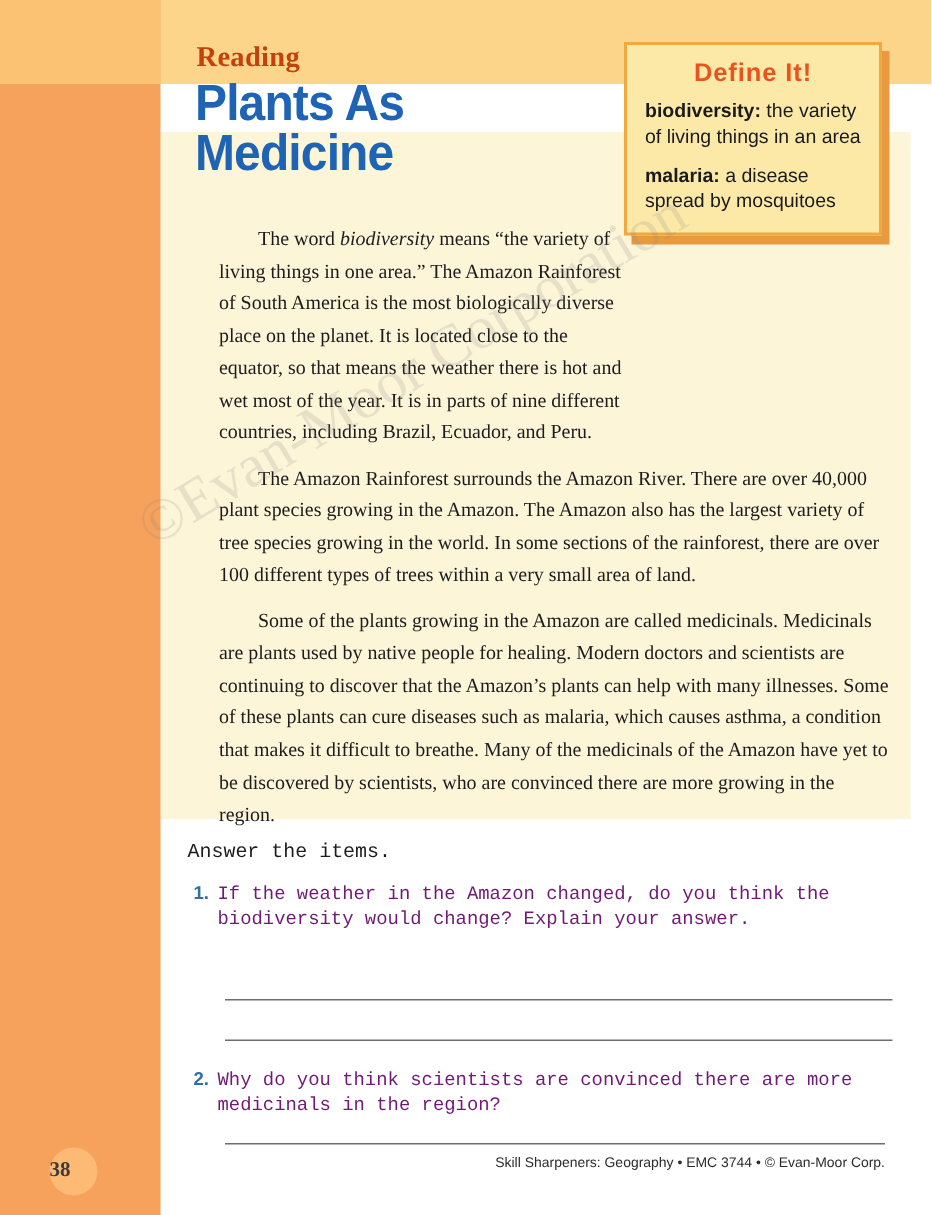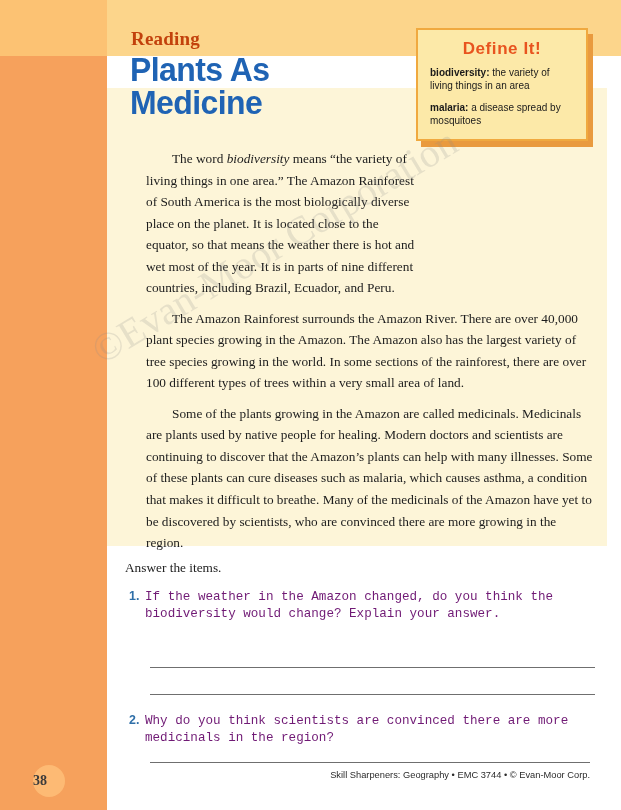--- a/index.html
+++ b/index.html
@@ -139,35 +139,35 @@
     text-align:center;
     font-family:Liberation Sans, sans-serif;
     font-weight:bold;
     font-size:17px;
     color:#e8541f;
     letter-spacing:.6px;
     margin-bottom:7px;
   }
   .def-entry{
     font-family:"Liberation Sans",sans-serif;
-    font-size:10px;
+    font-size:13px;
     line-height:1.3;
     color:#1a1a1a;
     margin-bottom:9px;
   }
   .def-entry:last-child{margin-bottom:0;}
   .def-term{font-weight:bold;}
 
   
   .items{
     position:absolute;left:125px;top:560px;width:470px;
     z-index:4;
   }
   .items-intro{
-    font-family:Liberation Serif, serif;
+    font-family:Liberation Mono, monospace;
     font-size:13.3px;
     color:#1c1c1c;
     margin-bottom:13px;
   }
   .item{
     display:flex;
     margin-bottom:6px;
   }
   .item-num{
     width:20px;flex:0 0 20px;

